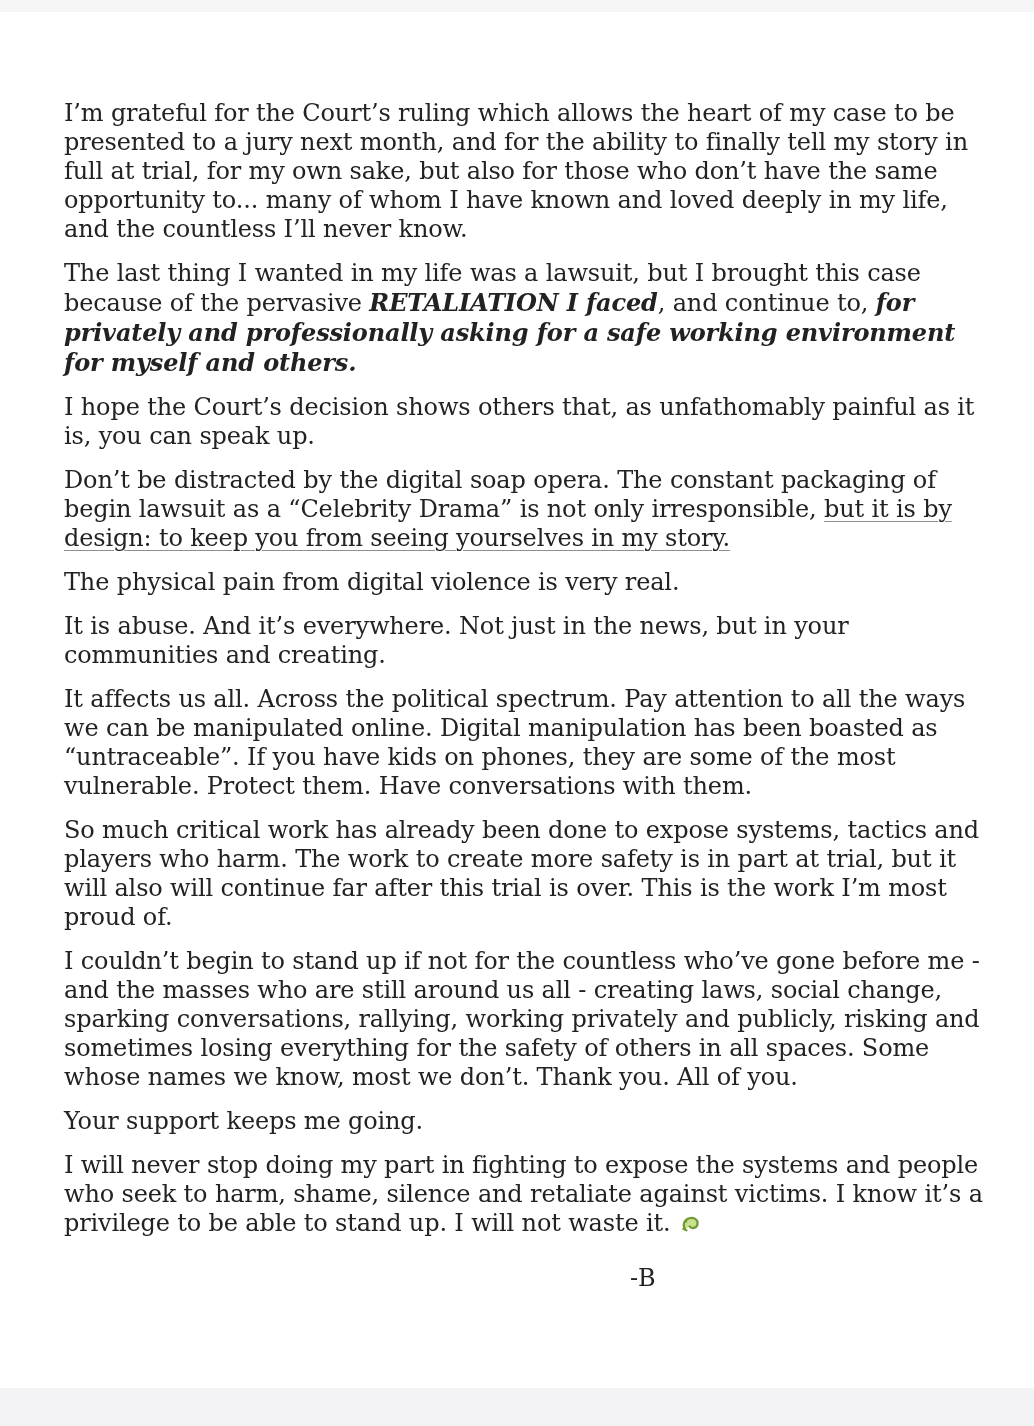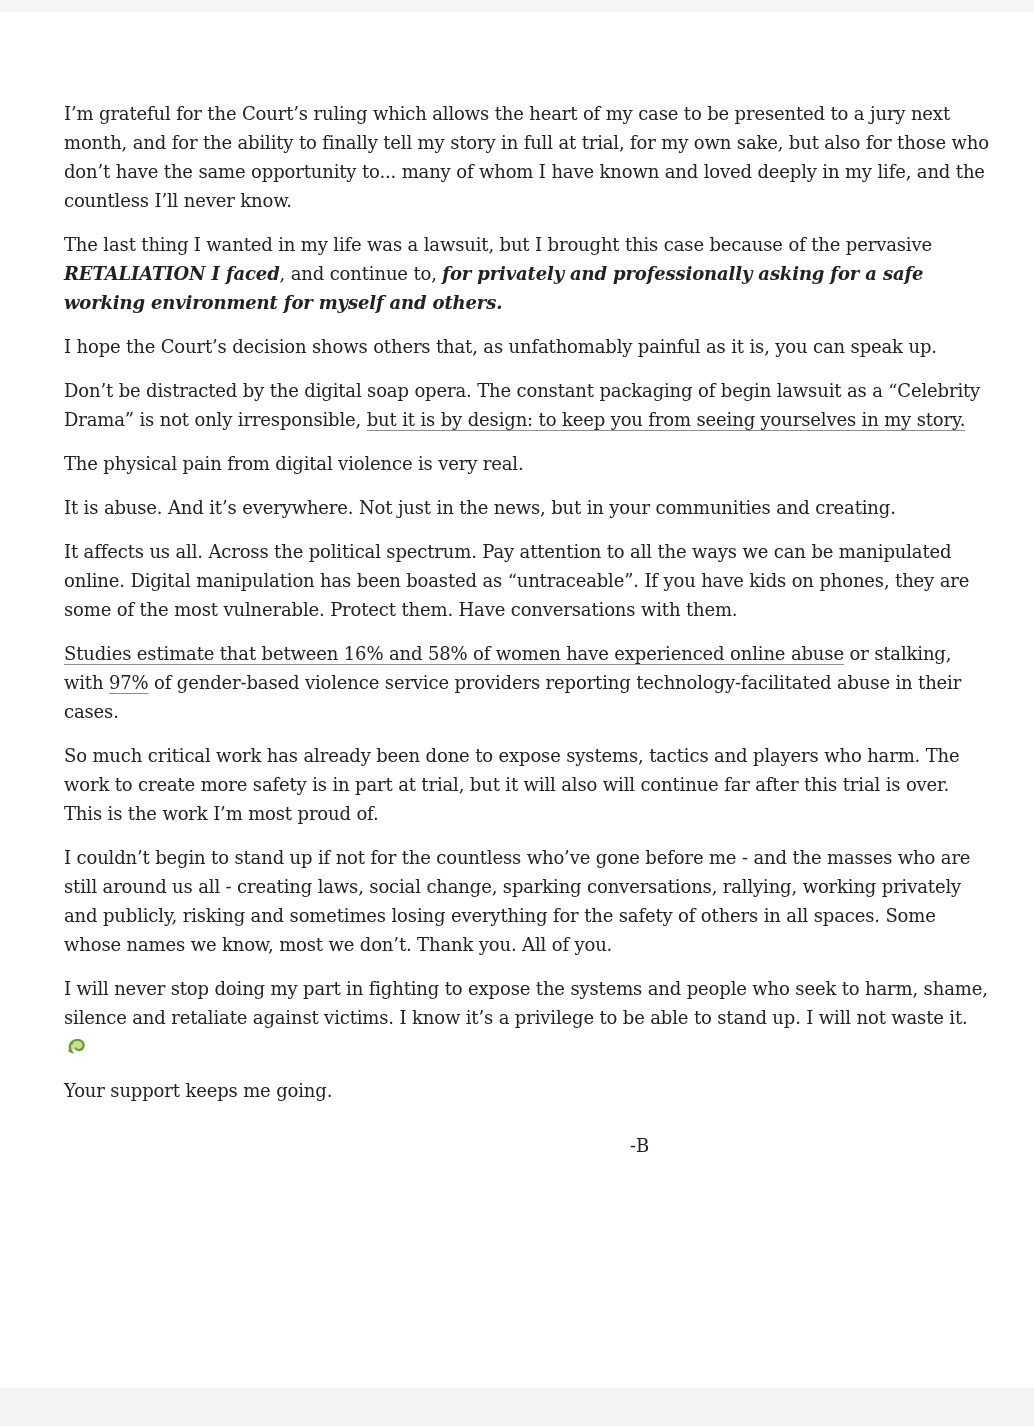--- a/index.html
+++ b/index.html
@@ -18,21 +18,21 @@
     background: #f5f5f6;
   }
   .letterbox.top { top: 0; height: 12px; background: #f6f6f7; }
   .letterbox.bottom { bottom: 0; height: 38px; background: #f3f3f5; }
   .doc {
     position: absolute;
     left: 64px;
     top: 99px;
     width: 926px;
     color: #222222;
-    font-size: 18px;
+    font-size: 24px;
     line-height: 29px;
     letter-spacing: -0.15px;
   }
   .para {
     margin: 0 0 15px 0;
   }
   .bold { font-weight: bold; font-style: italic; }
   .link {
     text-decoration: underline;
     text-decoration-color: #8f8f8f;
@@ -59,26 +59,25 @@
 
 <div class="doc">
   <div id="statement-body">
       <p class="para"><span>I’m grateful for the Court’s ruling which allows the heart of my case to be presented to a jury next month, and for the ability to finally tell my story in full at trial, for my own sake, but also for those who don’t have the same opportunity to... many of whom I have known and loved deeply in my life, and the countless I’ll never know.</span></p>
       <p class="para"><span>The last thing I wanted in my life was a lawsuit, but I brought this case because of the pervasive </span><span class="bold">RETALIATION I faced</span><span>, and continue to, </span><span class="bold">for privately and professionally asking for a safe working environment for myself and others.</span></p>
       <p class="para"><span>I hope the Court’s decision shows others that, as unfathomably painful as it is, you can speak up.</span></p>
       <p class="para"><span>Don’t be distracted by the digital soap opera. The constant packaging of begin lawsuit as a “Celebrity Drama” is not only irresponsible, </span><span class="link">but it is by design: to keep you from seeing yourselves in my story.</span></p>
       <p class="para"><span>The physical pain from digital violence is very real.</span></p>
       <p class="para"><span>It is abuse. And it’s everywhere. Not just in the news, but in your communities and creating.</span></p>
       <p class="para"><span>It affects us all. Across the political spectrum. Pay attention to all the ways we can be manipulated online. Digital manipulation has been boasted as “untraceable”. If you have kids on phones, they are some of the most vulnerable. Protect them. Have conversations with them.</span></p>
-      <p class="para"><span class="link">Studies estimate that between 16% and 58% of women have experienced online abuse</span><span> or stalking, with </span><span class="link">97%</span><span> of gender-based violence service providers reporting technology-facilitated abuse in their cases.</span></p>
       <p class="para"><span>So much critical work has already been done to expose systems, tactics and players who harm. The work to create more safety is in part at trial, but it will also will continue far after this trial is over. This is the work I’m most proud of.</span></p>
       <p class="para"><span>I couldn’t begin to stand up if not for the countless who’ve gone before me - and the masses who are still around us all - creating laws, social change, sparking conversations, rallying, working privately and publicly, risking and sometimes losing everything for the safety of others in all spaces. Some whose names we know, most we don’t. Thank you. All of you.</span></p>
+      <p class="para"><span>Your support keeps me going.</span></p>
       <p class="para"><span>I will never stop doing my part in fighting to expose the systems and people who seek to harm, shame, silence and retaliate against victims. I know it’s a privilege to be able to stand up. I will not waste it. </span><span class="emoji"><svg width="22" height="22" viewBox="0 0 22 22">
             <path d="M5 16 C2.6 12.6 3.6 6.8 9.2 5.2 C14.6 3.7 18.6 7.4 17.4 11.6 C16.4 15.2 11.6 16.2 9.6 13.4" fill="#c9e08f" stroke="#6f9a33" stroke-width="2.2" stroke-linecap="round"></path>
             <circle cx="6.2" cy="8.4" r="1.1" fill="#6f9a33"></circle>
             <path d="M3.2 15.8 L6.6 17.4" stroke="#6f9a33" stroke-width="2" stroke-linecap="round"></path>
           </svg></span></p>
-      <p class="para"><span>Your support keeps me going.</span></p>
     </div>
   <div class="signature">-B</div>
 </div>
 
 <div class="letterbox bottom"></div>
 
 </body></html>

